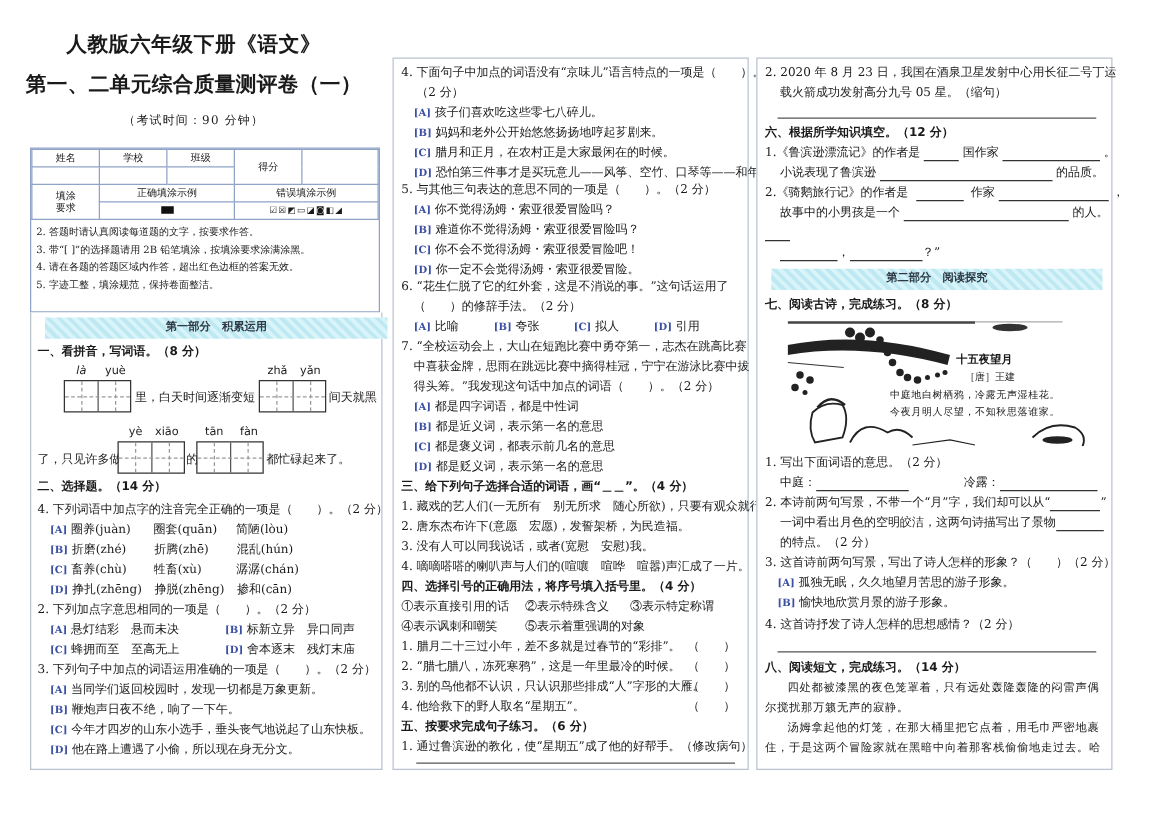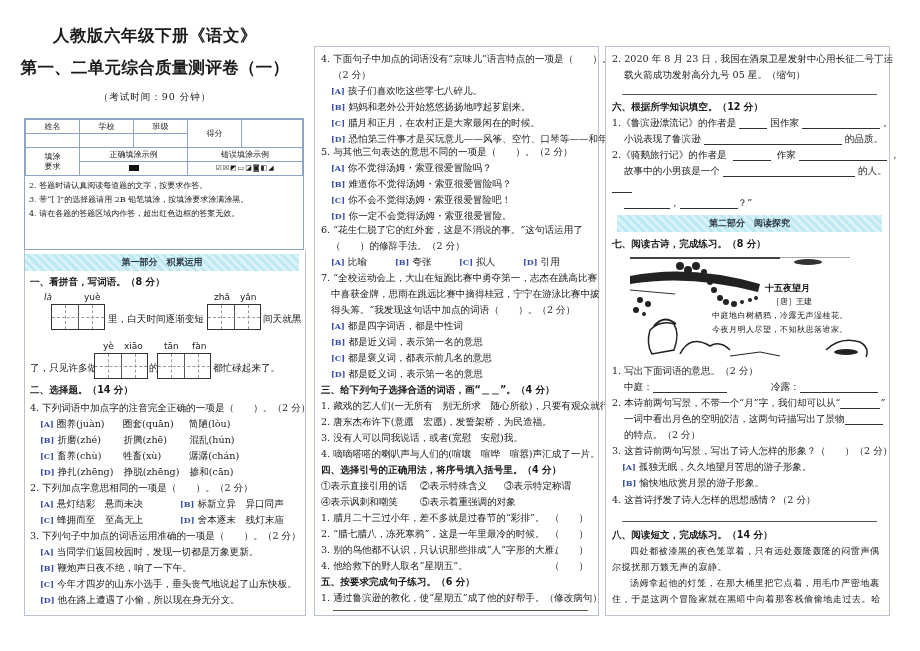--- a/index.html
+++ b/index.html
@@ -69,30 +69,31 @@
       <td colspan="2" style="font-size:7px;letter-spacing:1px;">
         <span>☑</span><span>☒</span><span>◩</span><span>▭</span><span>◪</span><span>◙</span><span>◧</span><span>◢</span>
       </td>
     </tr>
   </tbody>
     </table>
   <div class="rules">
     <div>2. 答题时请认真阅读每道题的文字，按要求作答。</div>
     <div>3. 带“[ ]”的选择题请用 2B 铅笔填涂，按填涂要求涂满涂黑。</div>
     <div>4. 请在各题的答题区域内作答，超出红色边框的答案无效。</div>
+    <div>5. 字迹工整，填涂规范，保持卷面整洁。</div>
   </div>
 </div>
 
 <div class="panel" style="left:24px;top:250px;width:282px;height:366px;border-top:none;"></div>
 
-<div class="banner" style="left:25px;top:254px;width:274px;">第一部分　积累运用</div>
+<div class="banner" style="left:36px;top:254px;width:274px;">第一部分　积累运用</div>
 
 <div class="line h" style="left:30px;top:276px;">一、看拼音，写词语。（8 分）</div>
 
-<span class="pinyin" style="left:44px;top:292px;font-style:italic;">là</span>
+<span class="pinyin" style="left:61px;top:292px;font-style:italic;">là</span>
 <span class="pinyin" style="left:84px;top:292px;">yuè</span>
 <span class="pinyin" style="left:214px;top:292px;">zhǎ</span>
 <span class="pinyin" style="left:240px;top:292px;">yǎn</span>
 
 <div class="tzg" style="left:51px;top:304px;width:54px;">
   <div class="cell" style="left:26px;width:1px;"></div>
     <div class="hline"></div>
     <div class="vline" style="left:13px"></div>
     <div class="vline" style="left:40px"></div>
 </div>

